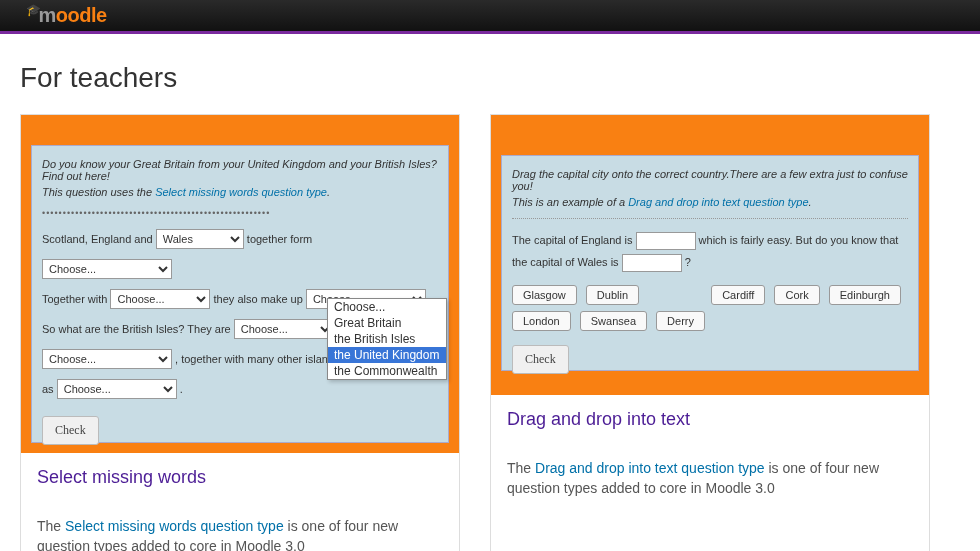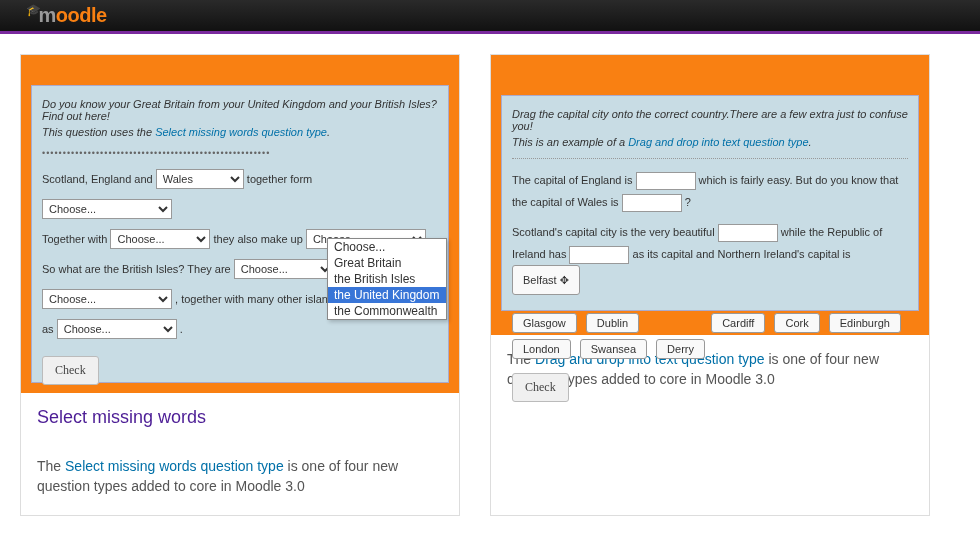--- a/index.html
+++ b/index.html
@@ -39,20 +39,21 @@
 </head>
 <body>
 
 <div class="topbar">
   <span class="logo">
     <span class="hat">🎓</span><span class="m">m</span><span class="rest">oodle</span>
   </span>
 </div>
 
 <div class="content">
+  <h1 class="page-title">For teachers</h1>
 
   <div class="cards">
 
     <div class="card">
       <div class="thumb-wrap">
         <div class="thumb" style="height:298px;">
           <div class="intro">Do you know your Great Britain from your United Kingdom and your British Isles? Find out here!</div>
           <div class="intro2">
             <span>This question uses the </span><a href="#" class="qlink">Select missing words question type</a><span>.</span>
           </div>
@@ -110,43 +111,40 @@
         <div class="thumb" style="height:216px;">
           <div class="intro">Drag the capital city onto the correct country.There are a few extra just to confuse you!</div>
           <div class="intro2">
             <span>This is an example of a </span><a href="#" class="qlink">Drag and drop into text question type</a><span>.</span>
           </div>
           <div style="border-top:1px dotted #999; margin:6px 0 10px;"></div>
 
           <div class="para">
             <span>The capital of England is </span><span class="dropzone"></span><span> which is fairly easy. But do you know that the capital of Wales is </span><span class="dropzone"></span><span> ?</span>
           </div>
-          <div class="para row2">
-            <span>Scotland's capital city is the very beautiful </span><span class="dropzone"></span><span> while the Republic of Ireland has </span><span class="dropzone"></span><span> as its capital and Northern Ireland's capital is </span>
-            <span class="dragitem placed"><span>Belfast</span> <span class="move-cursor">✥</span></span>
-          </div>
 
           <div style="margin-top:12px;">
             <span class="dragitem">Glasgow</span>
             <span class="dragitem">Dublin</span>
             <span style="display:inline-block; width:60px;"></span>
             <span class="dragitem">Cardiff</span>
             <span class="dragitem">Cork</span>
             <span class="dragitem">Edinburgh</span>
           </div>
           <div>
             <span class="dragitem">London</span>
             <span class="dragitem">Swansea</span>
             <span class="dragitem">Derry</span>
           </div>
 
           <button class="check-btn">Check</button>
         </div>
       </div>
       <div class="card-body">
+        <div class="card-title">Drag and drop into text</div>
         <div class="card-desc">
           <span>The </span><a href="#">Drag and drop into text question type</a><span> is one of four new question types added to core in Moodle 3.0</span>
         </div>
       </div>
     </div>
 
   </div>
 </div>
 
 </body></html>

